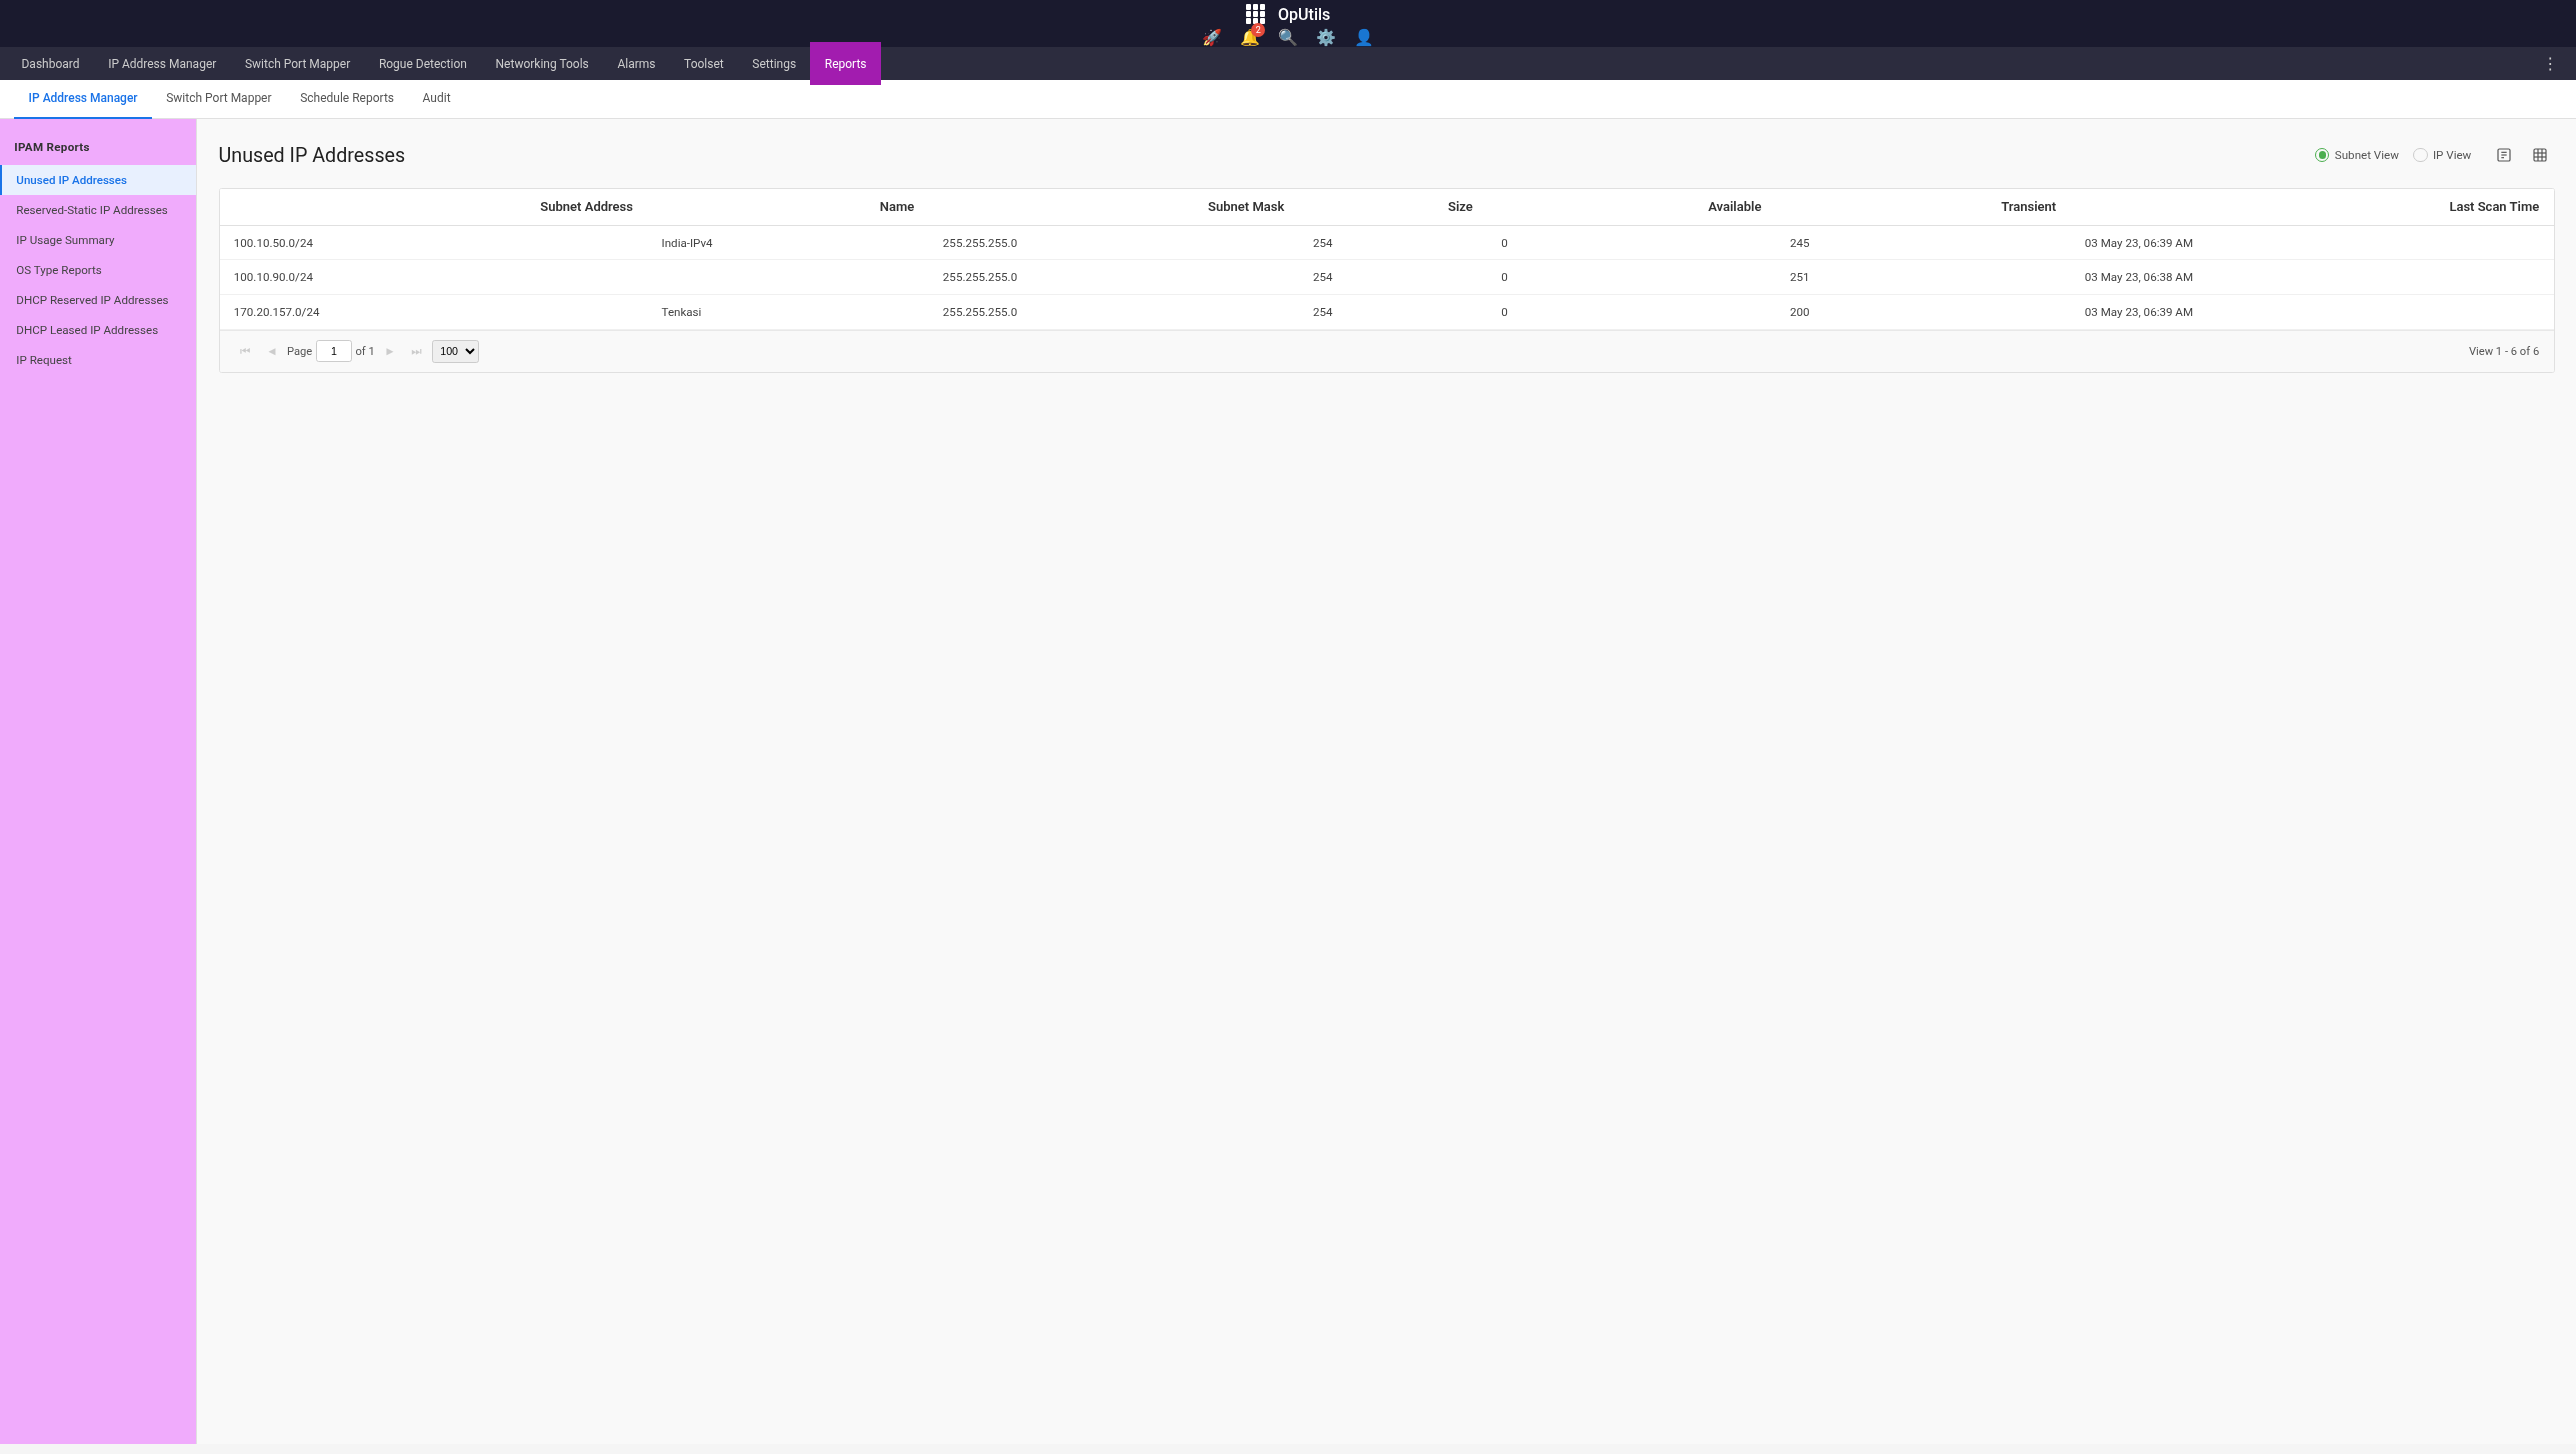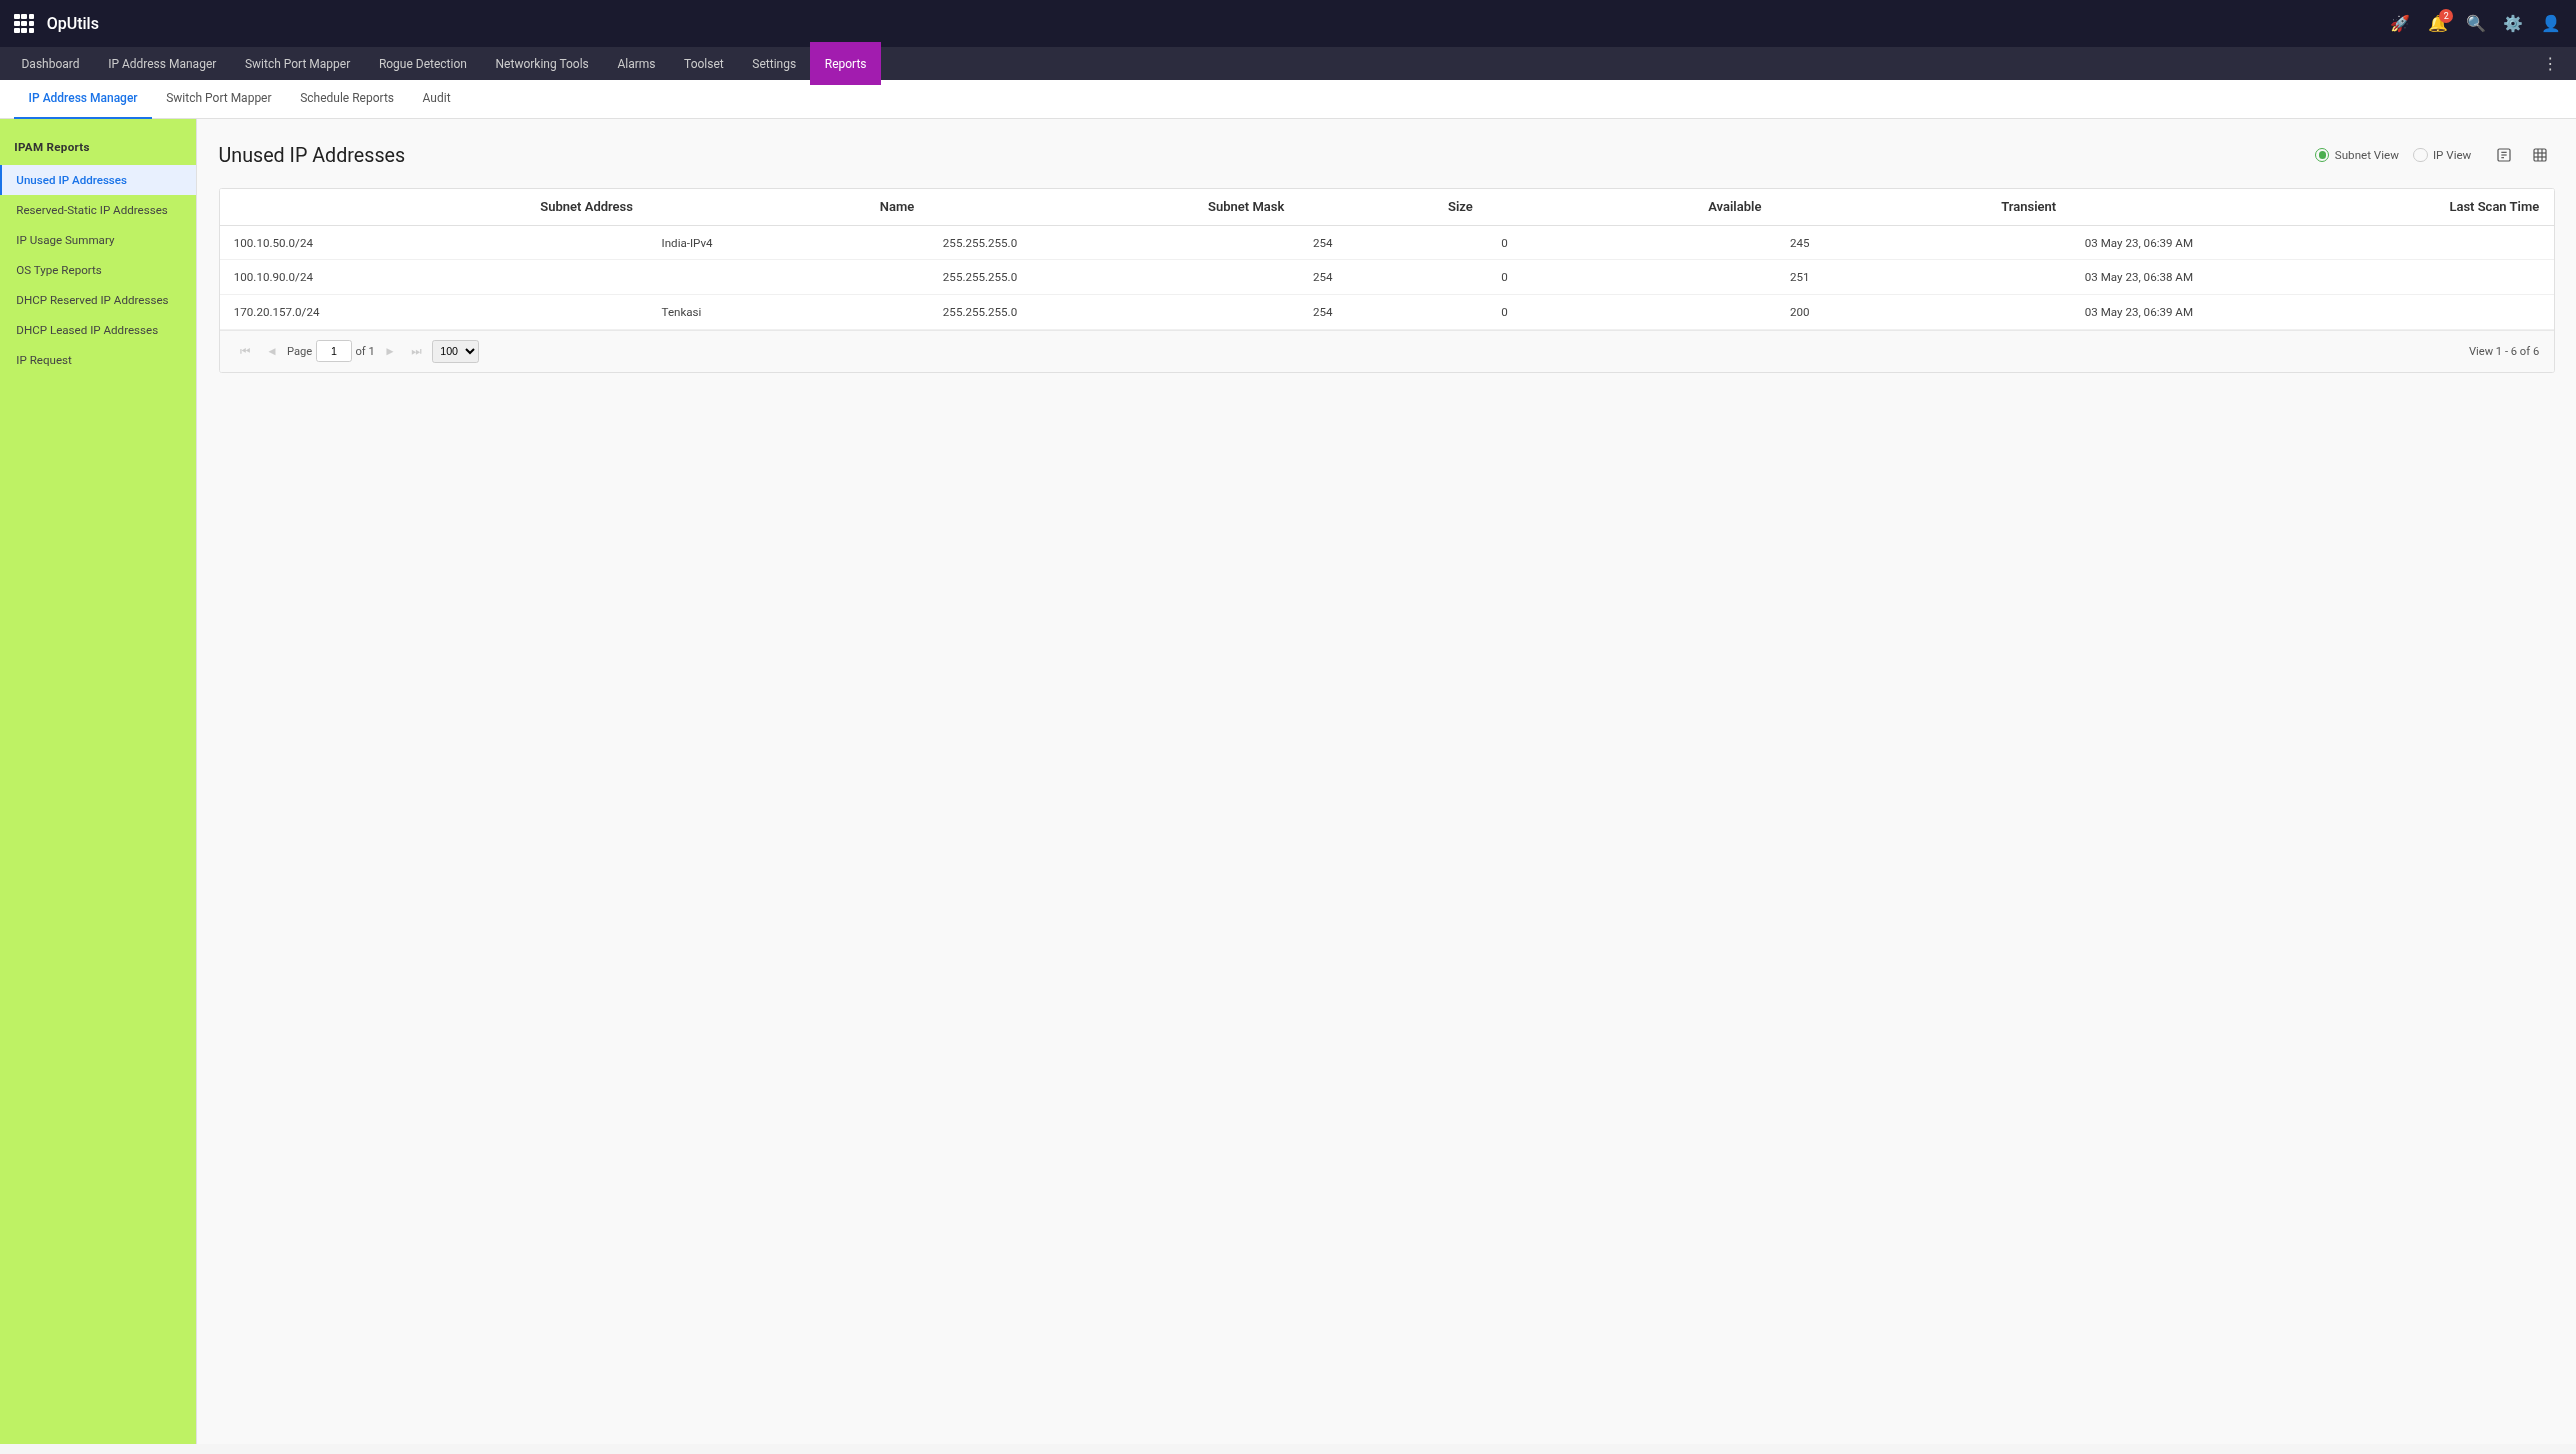--- a/index.html
+++ b/index.html
@@ -6,20 +6,21 @@
     body { font-family: -apple-system, BlinkMacSystemFont, 'Segoe UI', Roboto, Arial, sans-serif; font-size: 12.5px; background: #f5f5f5; color: #333; }
 
     
     .top-bar {
       background: #1a1a2e;
       display: flex;
       align-items: center;
       padding: 0 14.3px;
       height: 47px;
       color: white;
+      flex-direction: column;
     }
     .top-bar-logo {
       display: flex;
       align-items: center;
       gap: 9px;
       color: white;
       font-size: 16px;
       font-weight: 500;
       flex: 1;
     }
@@ -70,21 +71,21 @@
       border-bottom: 2.7px solid transparent;
     }
     .sub-nav-item.active { color: #1a73e8; border-bottom-color: #1a73e8; font-weight: 500; }
 
     
     .page-layout { display: flex; height: calc(100vh - 129px); }
 
     
     .sidebar {
       width: 197px;
-      background: #bef264;
+      background: #f0abfc;
       border-right: 0.9px solid #e0e0e0;
       padding: 14.3px 0;
       flex-shrink: 0;
     }
     .sidebar-title {
       font-size: 11.6px;
       font-weight: 700;
       color: #333;
       padding: 7.2px 14.3px 10.7px;
       letter-spacing: 0.3px;

